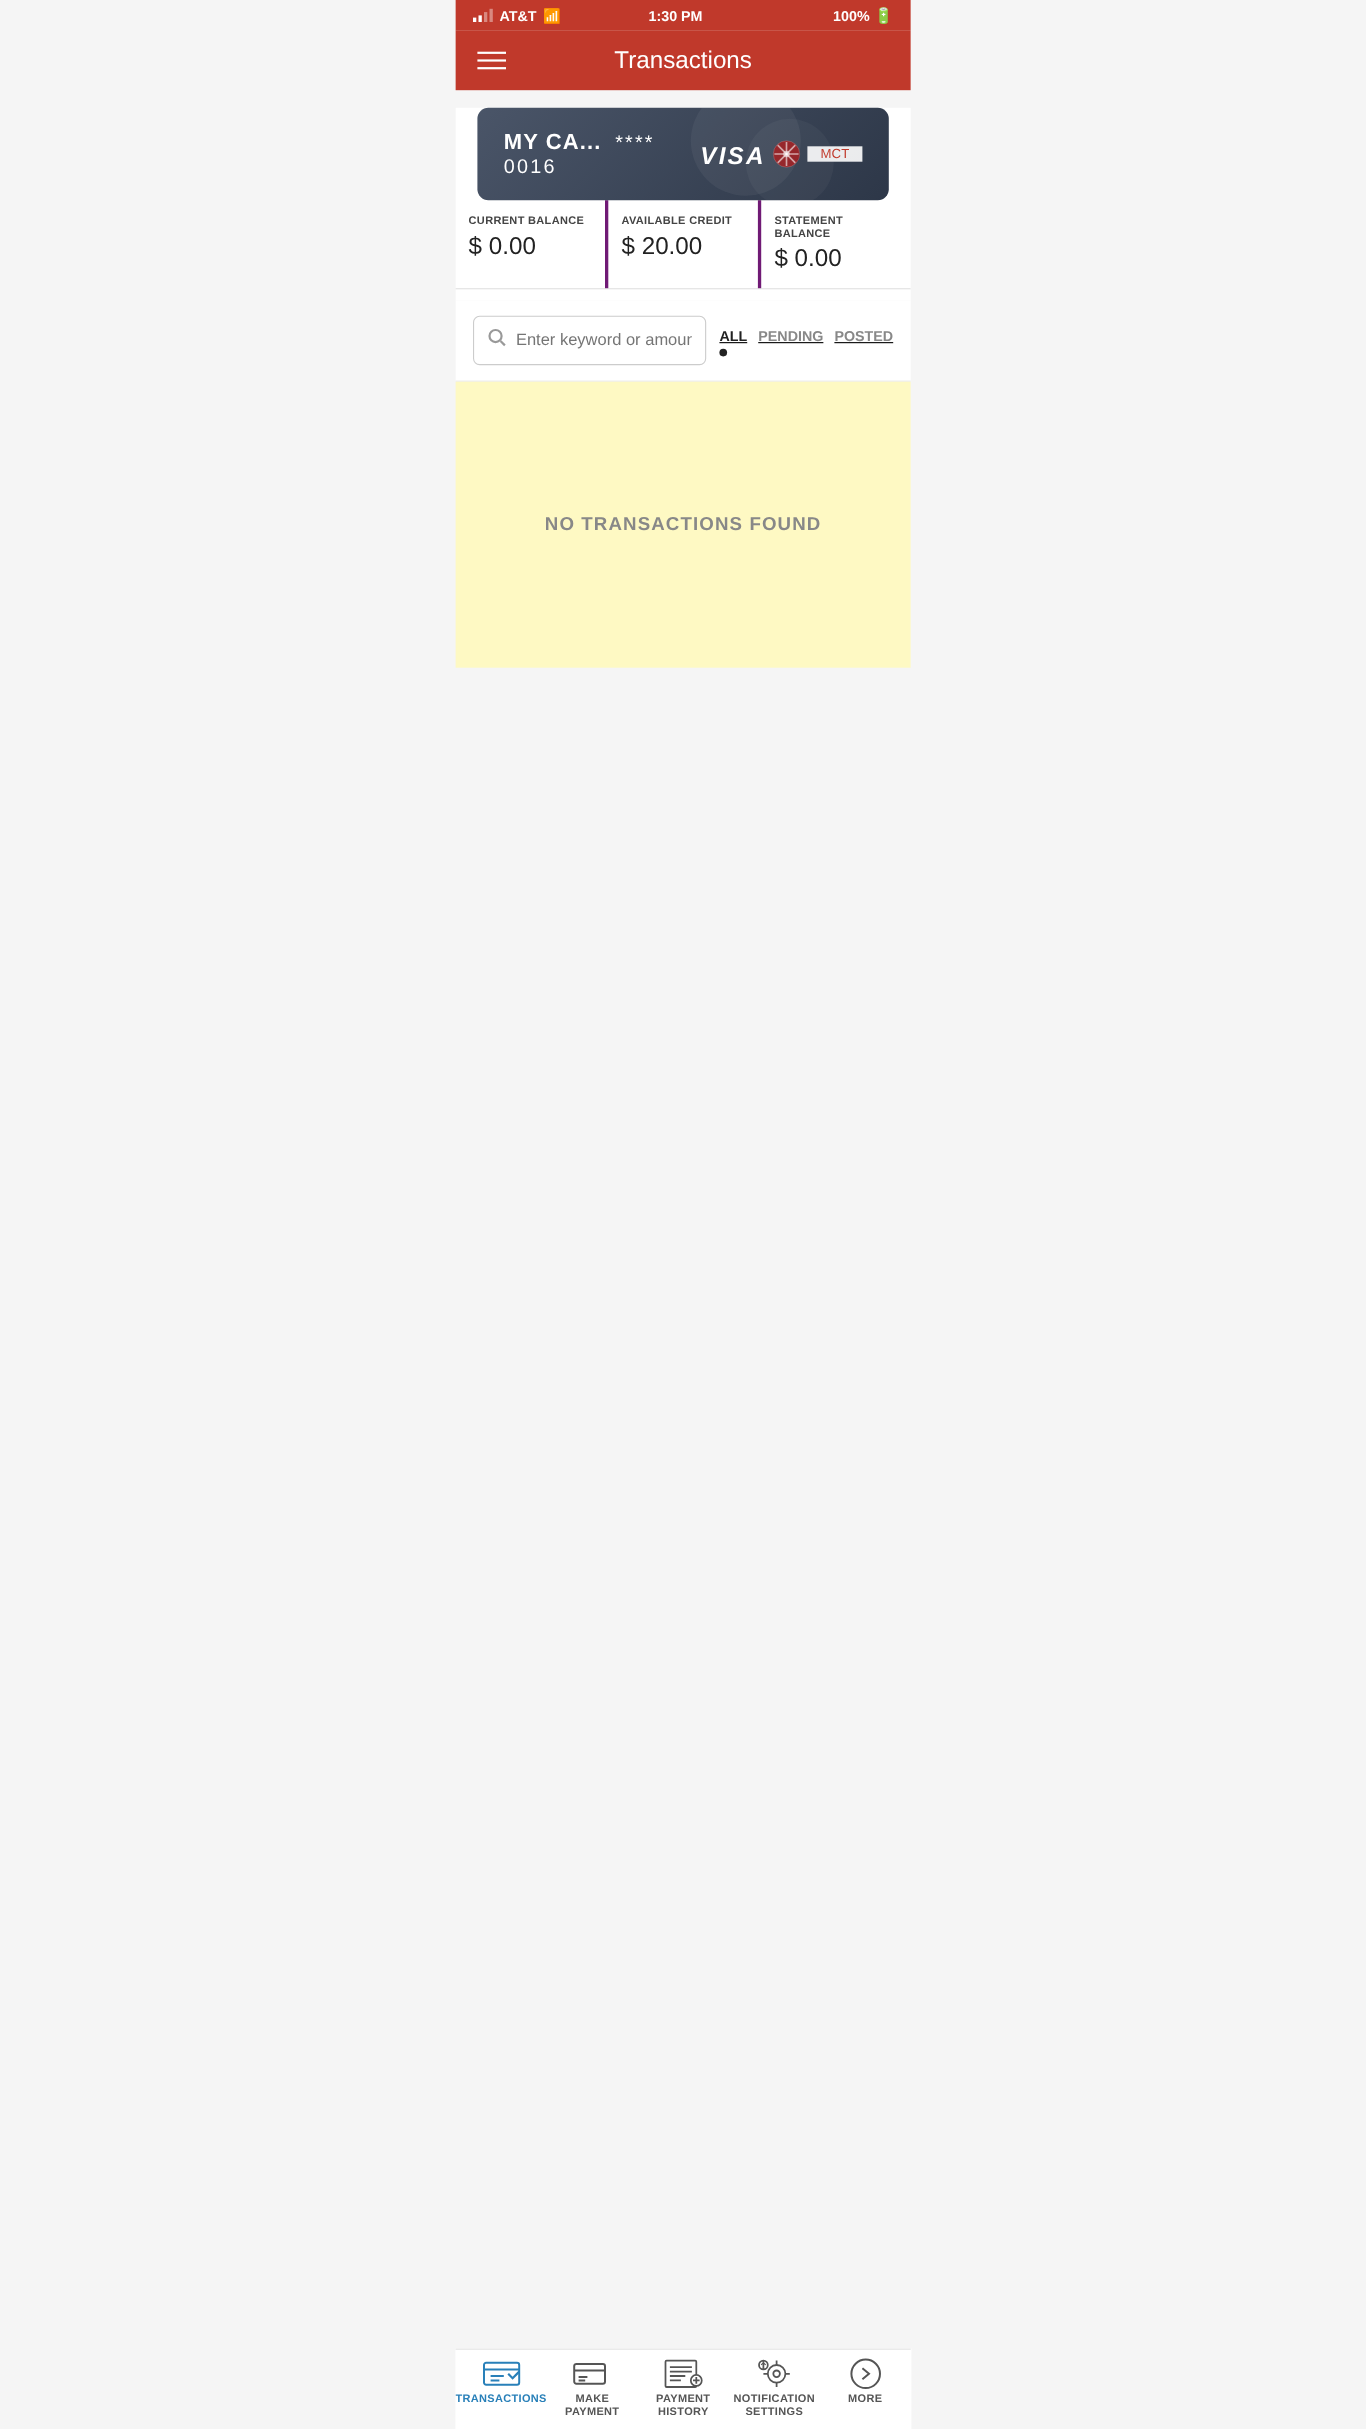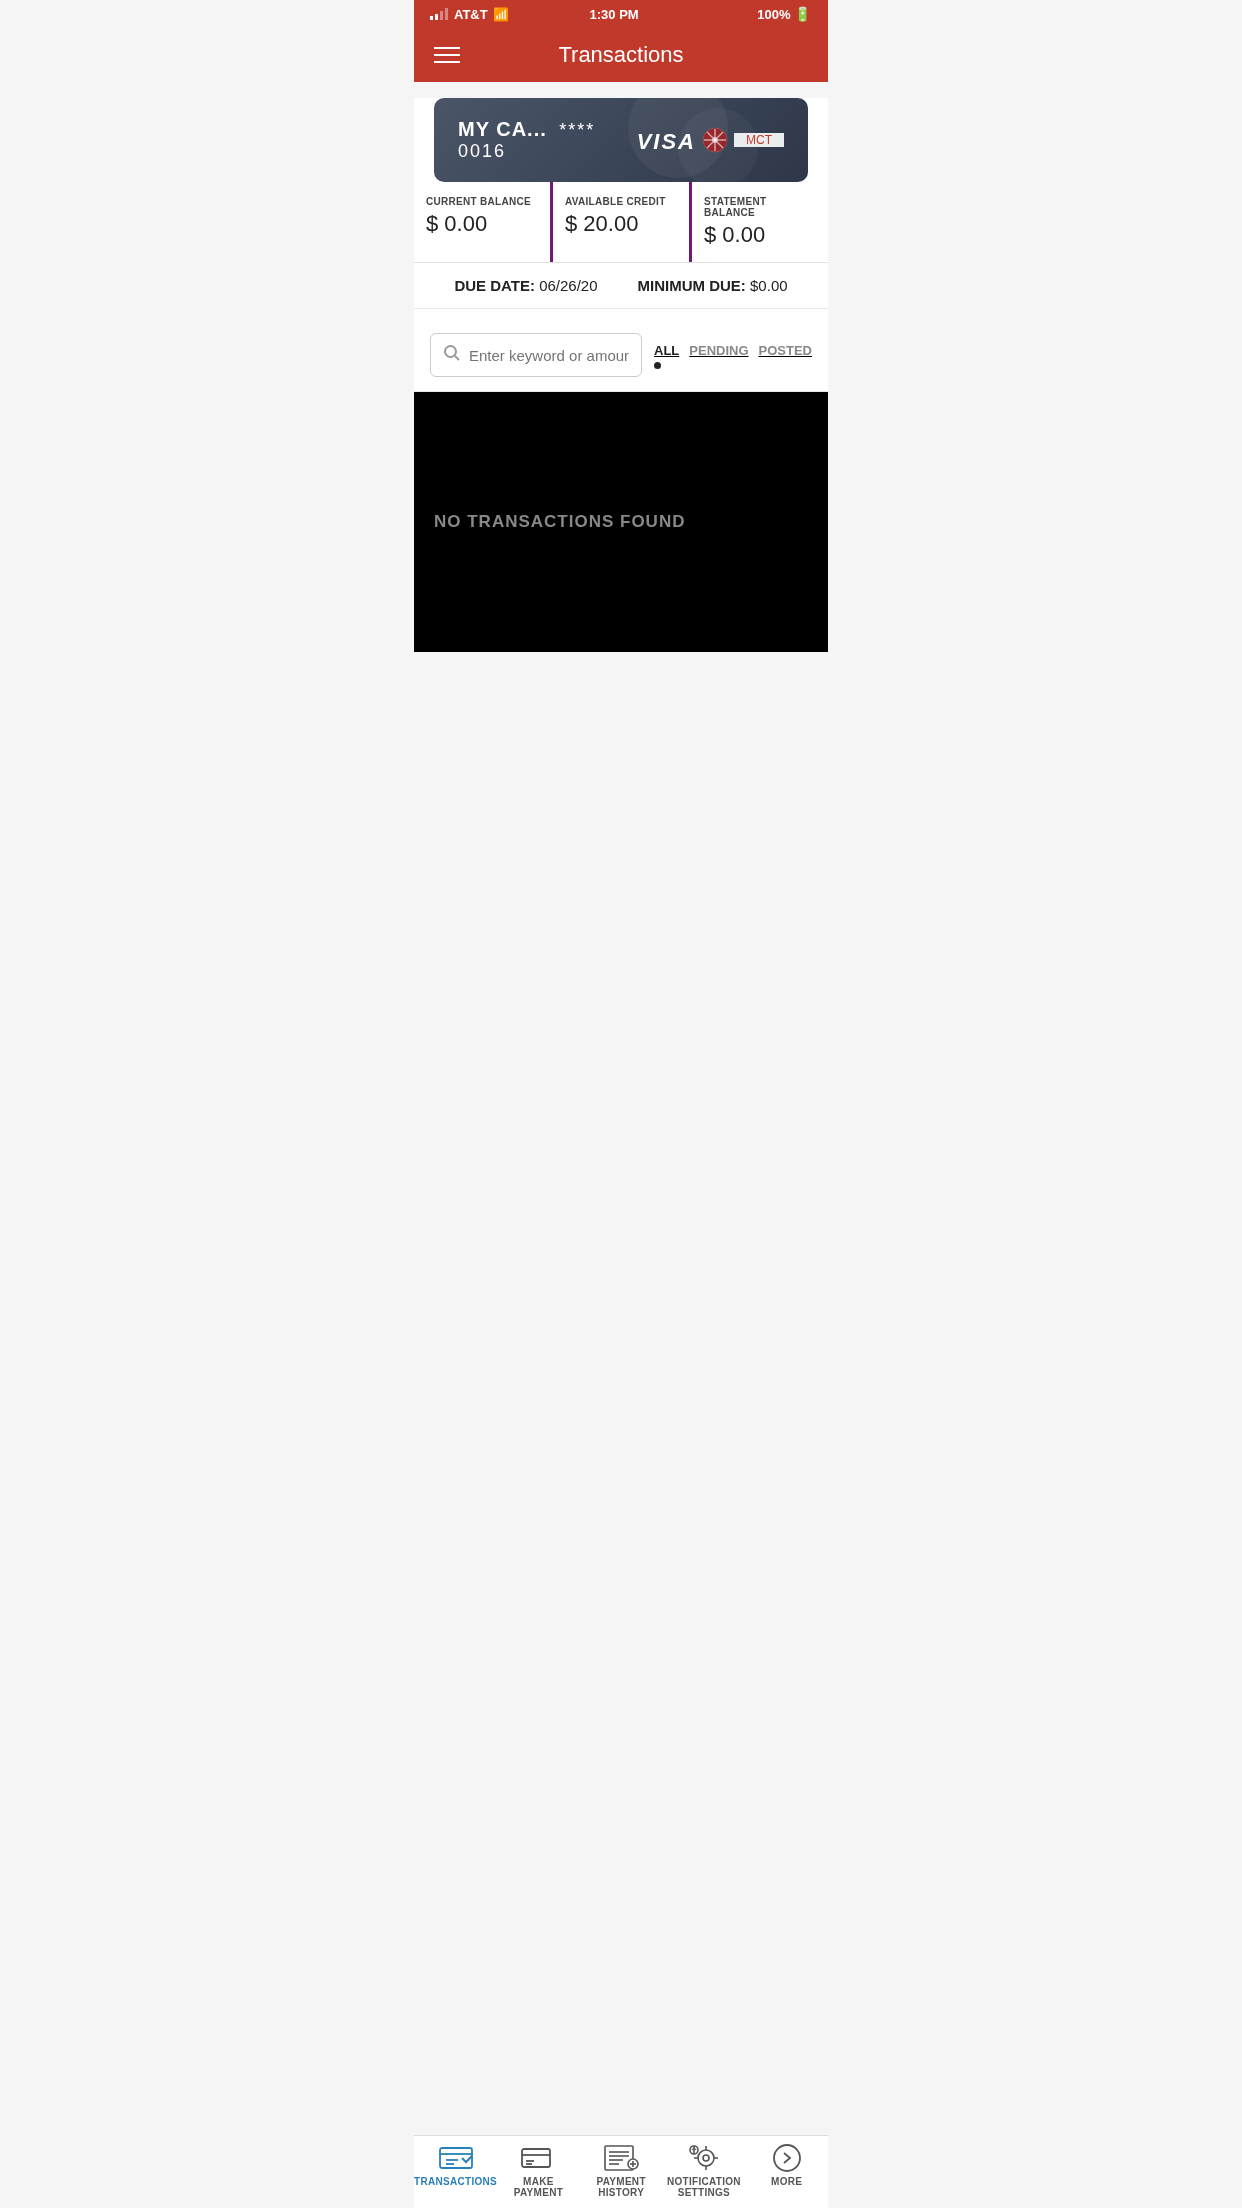--- a/index.html
+++ b/index.html
@@ -241,22 +241,23 @@
     .dot {
       width: 7px;
       height: 7px;
       border-radius: 50%;
       background: #222;
     }
     .dot-placeholder { width: 7px; height: 7px; }
 
     
     .empty-state {
-      background: #000000;
+      background: #fef9c3;
       padding: 120px 20px;
+      text-align: center;
     }
     .no-transactions {
       font-size: 17px;
       color: #888;
       font-weight: 600;
       letter-spacing: 1px;
       text-transform: uppercase;
     }
 
     
@@ -361,30 +362,20 @@
     <div class="balance-item">
       <div class="balance-label">AVAILABLE CREDIT</div>
       <div class="balance-amount">$ 20.00</div>
     </div>
     <div class="balance-item">
       <div class="balance-label">STATEMENT BALANCE</div>
       <div class="balance-amount">$ 0.00</div>
     </div>
   </div>
 
-  <div class="due-date-row">
-    <div class="due-item">
-      <span class="due-label">DUE DATE:</span>
-      <span>06/26/20</span>
-    </div>
-    <div class="due-item">
-      <span class="due-label">MINIMUM DUE:</span>
-      <span>$0.00</span>
-    </div>
-  </div>
 </div>
 
 <div class="search-filter-row">
   <div class="search-box">
     <span class="search-icon-svg">
       <svg width="18" height="18" viewBox="0 0 18 18" fill="none" stroke="#999" stroke-width="2">
         <circle cx="7.5" cy="7.5" r="5.5"></circle>
         <line x1="12" y1="12" x2="16" y2="16"></line>
       </svg>
     </span>

